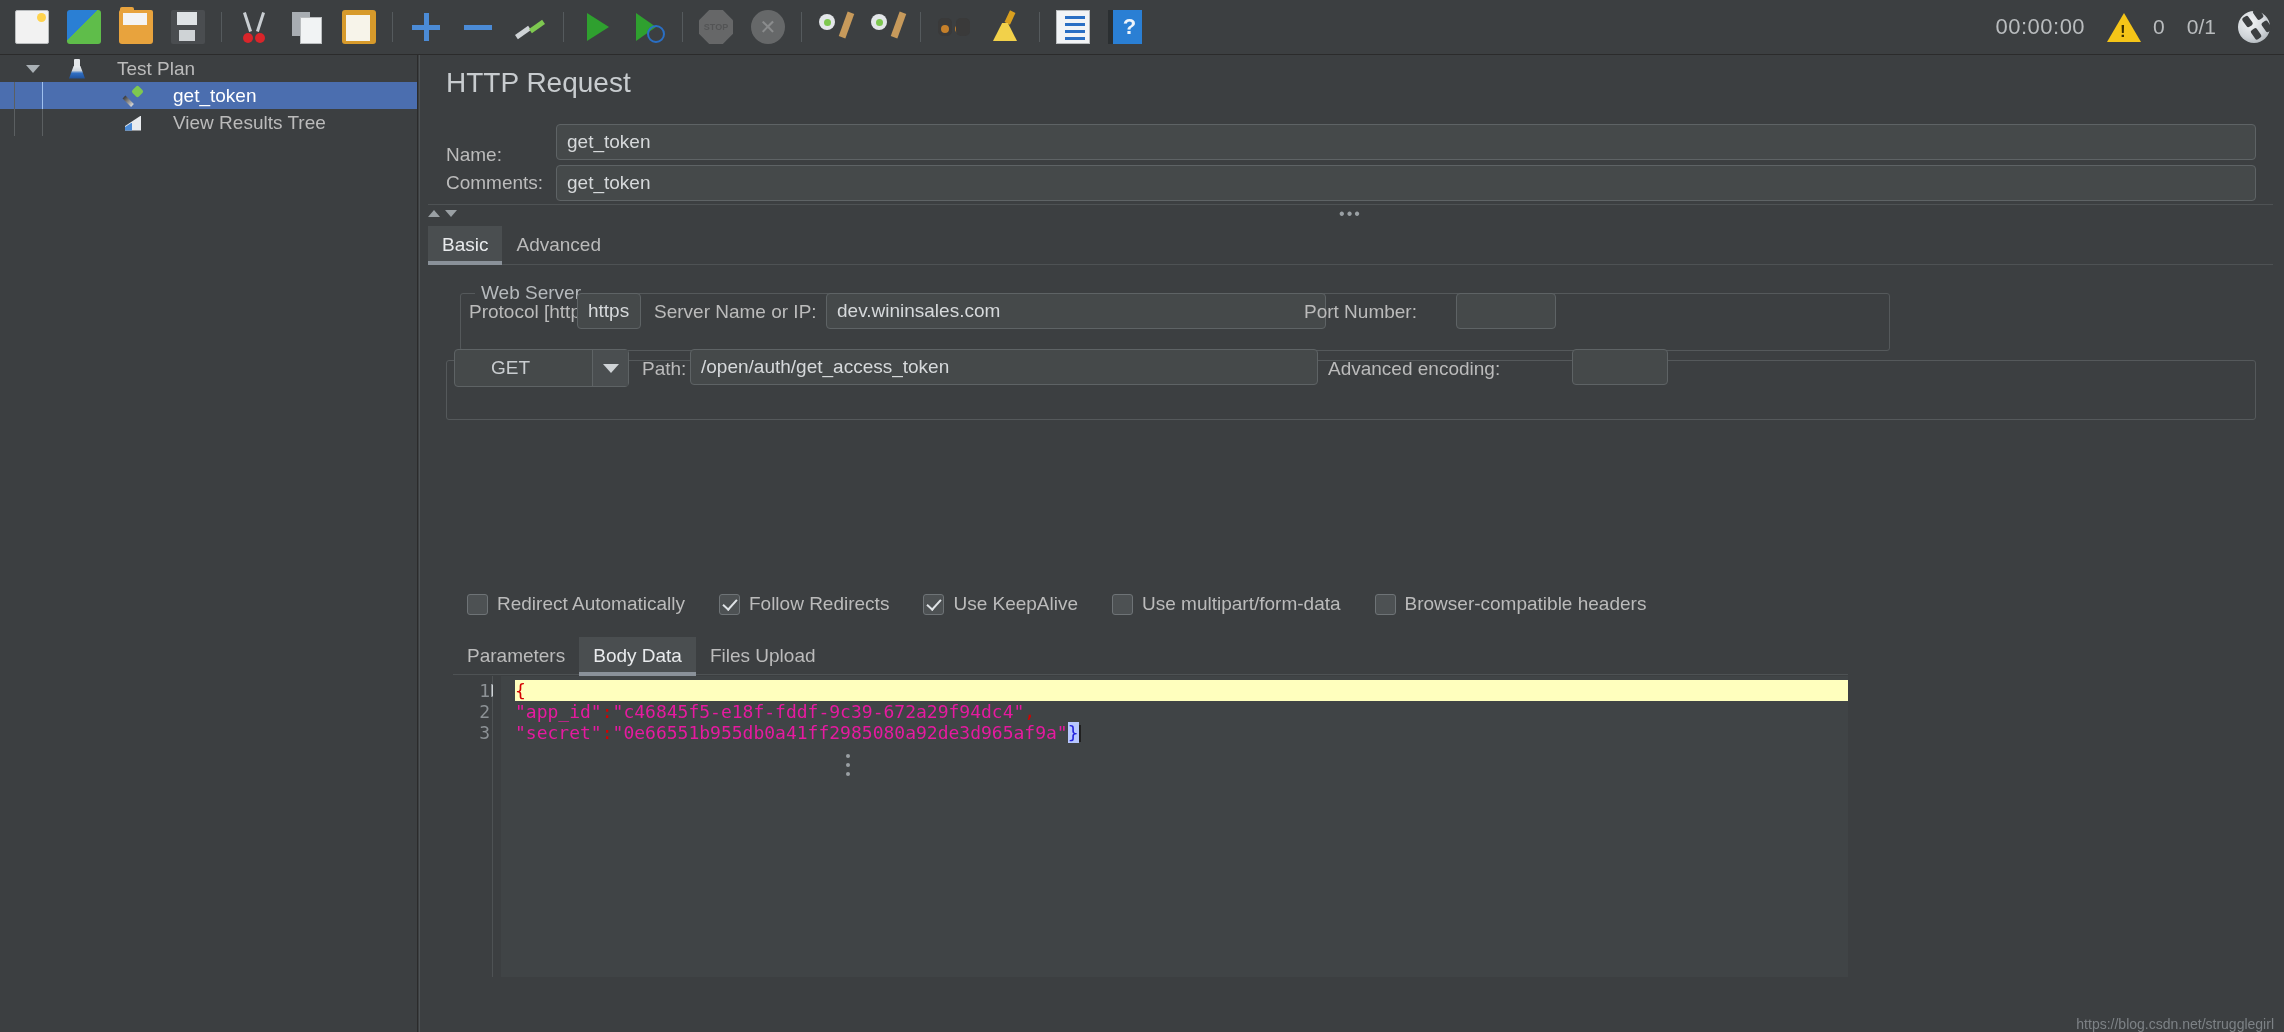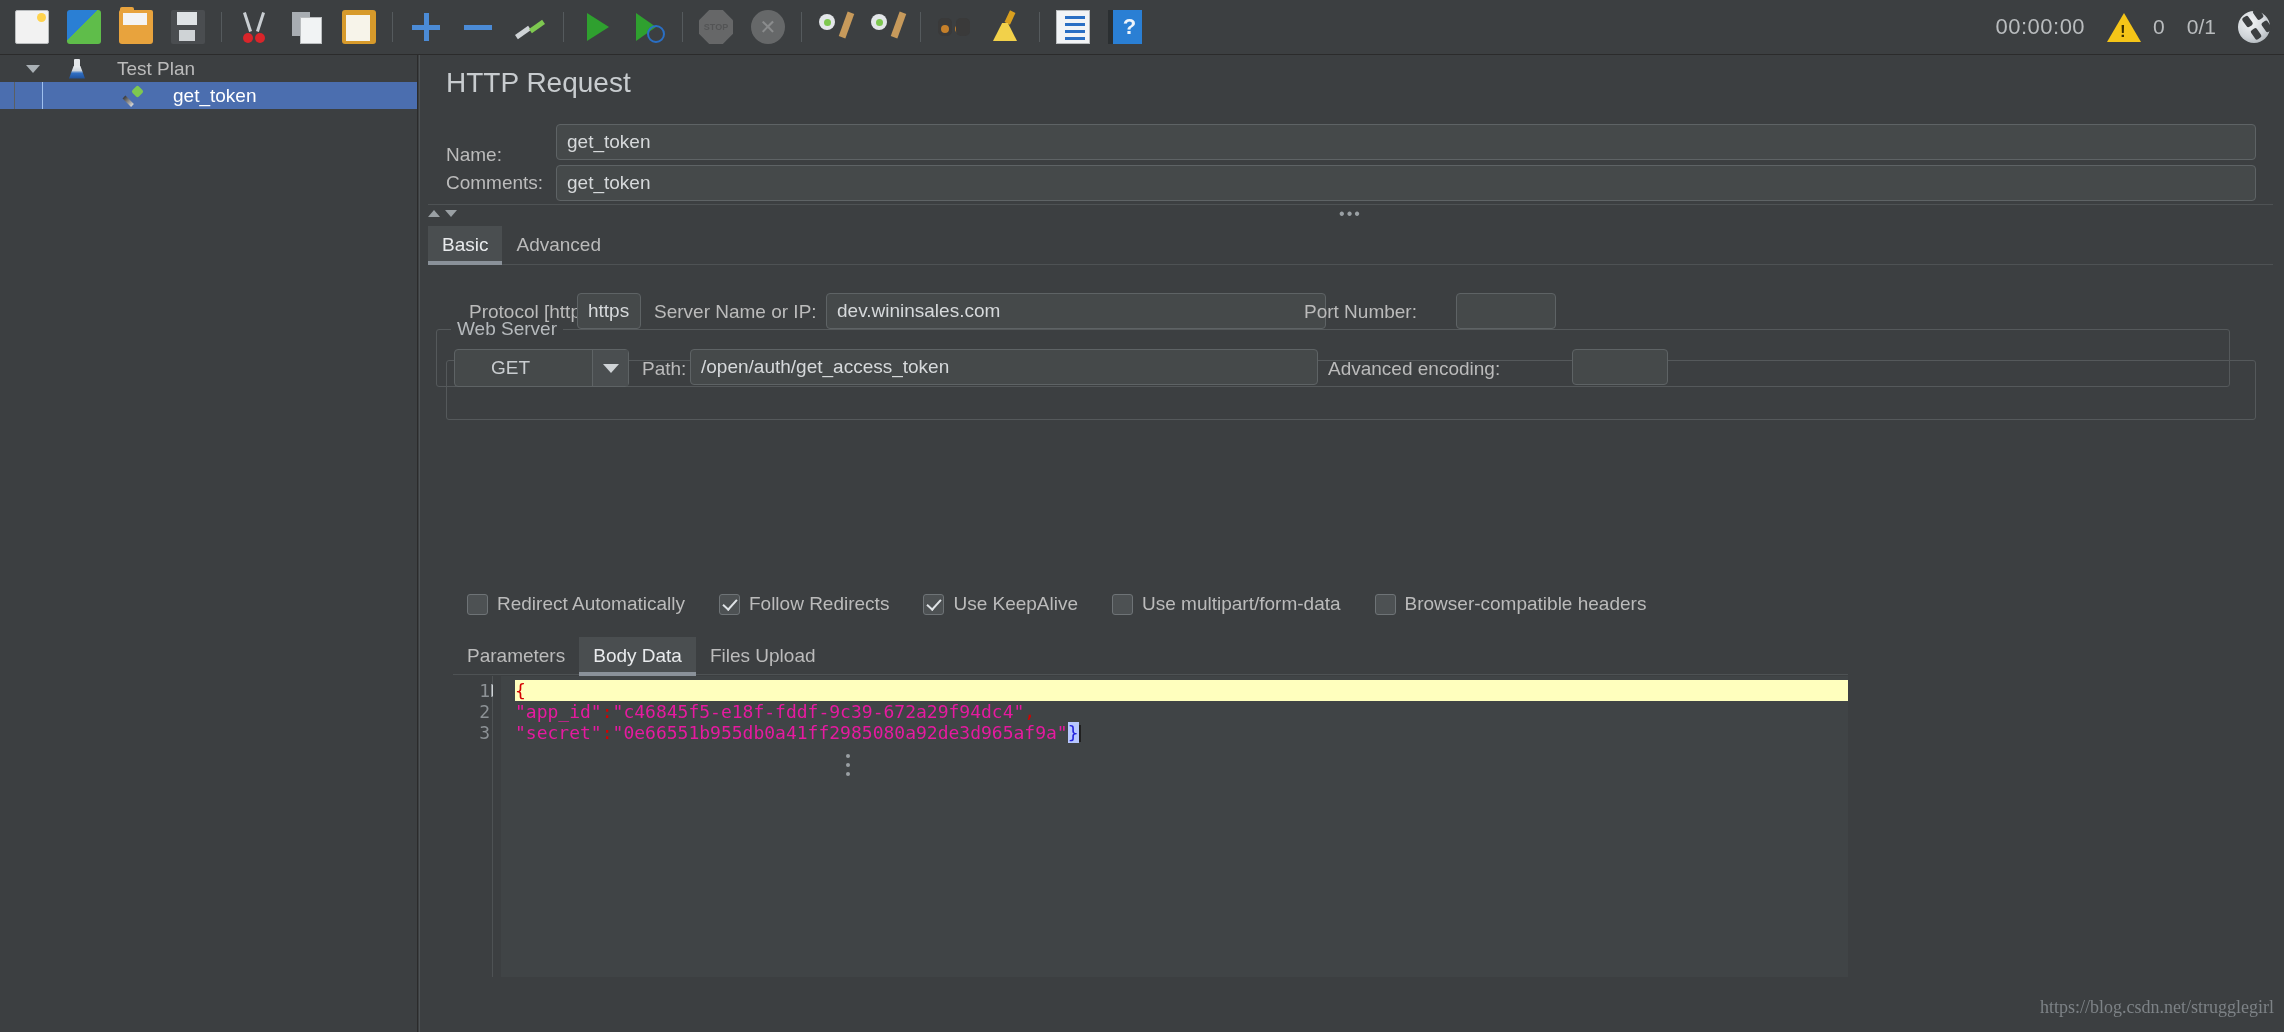--- a/index.html
+++ b/index.html
@@ -256,22 +256,22 @@
 
   
   #split-handle {
     position:absolute; left: 424px; top: 690px; width: 8px; height: 40px;
     display:flex; flex-direction:column; align-items:center; justify-content:center; gap:5px;
   }
   #split-handle i { width:4px; height:4px; border-radius:50%; background:#9aa0a4; display:block; }
 
   
   #watermark {
-    position:absolute; right: 10px; bottom: 14px;
-    color:#7d8286; font-size: 18px; font-family: Liberation Serif, serif;
+    position:absolute; right: 10px; bottom: 0;
+    color:#7d8286; font-size: 14px;
   }
   .doc-new { background:#f2f2f2; border:1px solid #b9bcbe; border-radius:2px; }
   .doc-new::after{content:'';position:absolute;right:2px;top:2px;width:9px;height:9px;border-radius:50%;background:#ffd34d;}
   .folder-open { background:#e8a33d; border-radius:2px 2px 3px 3px; }
   .folder-open::before{content:'';position:absolute;left:1px;top:-3px;width:14px;height:6px;background:#e8a33d;border-radius:2px 2px 0 0;}
   .folder-open::after{content:'';position:absolute;left:4px;top:3px;width:24px;height:12px;background:#f4f4f4;}
   .save-disk { background:#4a4d50; border-radius:2px; }
   .save-disk::before{content:'';position:absolute;left:6px;top:2px;width:20px;height:13px;background:#dfe3e6;}
   .save-disk::after{content:'';position:absolute;left:8px;top:20px;width:16px;height:11px;background:#cfd3d6;}
   .scissors::before{content:'';position:absolute;left:8px;top:2px;width:3px;height:20px;background:#c9ced2;transform:rotate(-18deg);}
@@ -410,20 +410,28 @@
       <span>Test Plan</span>
     </div>
     <div class="tree-row selected">
       <span class="tree-guide" style="left: 14px;"></span>
       <span class="tree-guide" style="left: 42px; background: rgb(159, 192, 238);"></span>
       <span class="indent" style="width: 56px;"></span>
       <span class="tree-toggle"></span>
       <span class="tree-ico ico-pipette"></span>
       <span>get_token</span>
     </div>
+    <div class="tree-row">
+      <span class="tree-guide" style="left: 14px;"></span>
+      <span class="tree-guide" style="left: 42px;"></span>
+      <span class="indent" style="width: 56px;"></span>
+      <span class="tree-toggle"></span>
+      <span class="tree-ico ico-chart"></span>
+      <span>View Results Tree</span>
+    </div>
   </div>
 
 <div id="right-panel">
 
   <div id="panel-title">HTTP Request</div>
 
   <div class="form-row" style="left:26px; top:63px; width:1810px;">
     <span class="form-label" style="width:110px;margin-top:26px;">Name:</span>
     <span class="text-field" style="flex:1;">get_token</span>
   </div>
@@ -441,21 +449,21 @@
 
   <div id="main-tabs">
       <div class="tab active">
         <span>Basic</span>
       </div>
       <div class="tab">
         <span>Advanced</span>
       </div>
     </div>
 
-  <div class="group-box" style="left:16px; top:238px; width:1794px; height:58px;margin-top:36px;">
+  <div class="group-box" style="left:40px; top:238px; width:1430px; height:58px;">
     <span class="group-title">Web Server</span>
   </div>
   <span class="form-label" style="position:absolute; left:49px; top:246px;">Protocol [http]:</span>
   <span class="text-field" style="position:absolute; left:157px; top:238px; width:64px;">https</span>
   <span class="form-label" style="position:absolute; left:234px; top:246px;">Server Name or IP:</span>
   <span class="text-field" style="position:absolute; left:406px; top:238px; width:500px;">dev.wininsales.com</span>
   <span class="form-label" style="position:absolute; left:884px; top:246px;">Port Number:</span>
   <span class="text-field" style="position:absolute; left:1036px; top:238px; width:100px;"></span>
 
   <div class="group-box" style="left:26px; top:305px; width:1810px; height:60px;">

